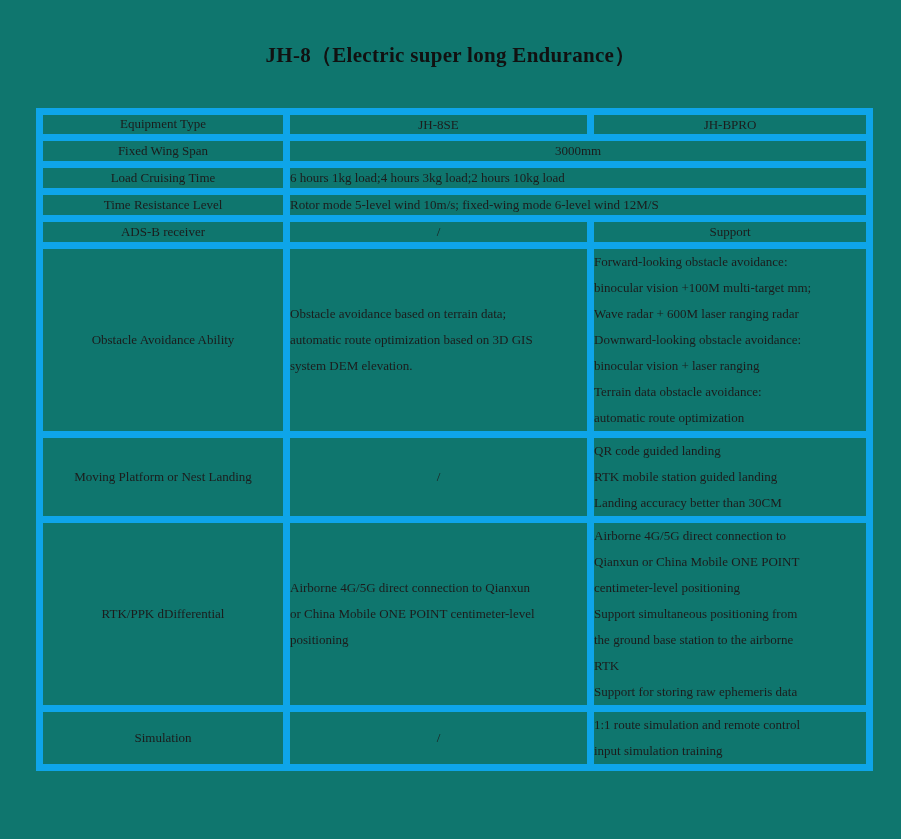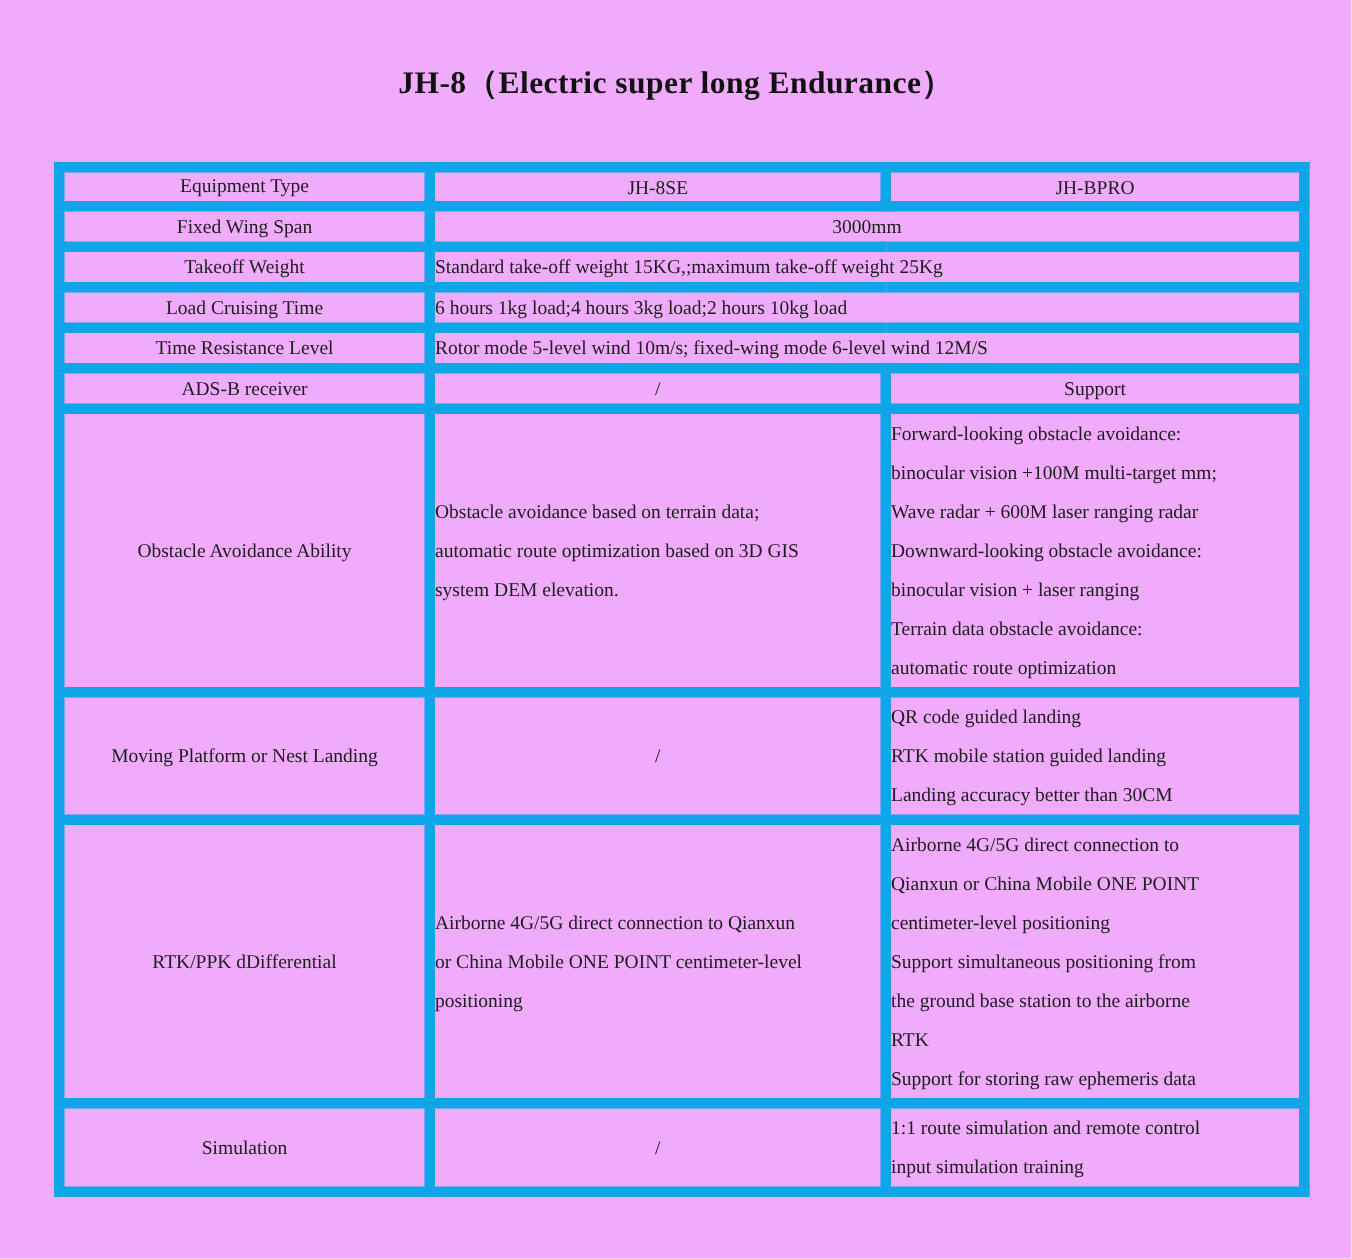--- a/index.html
+++ b/index.html
@@ -4,21 +4,21 @@
 <style>
   html, body {
     margin: 0;
     padding: 0;
     background: #ffffff;
   }
   .page {
     position: relative;
     width: 901px;
     height: 839px;
-    background: #f0abfc;
+    background: #0f766e;
     font-family: "Liberation Serif", serif;
     color: #1c1c1c;
     overflow: hidden;
   }
   .doc-title {
     position: absolute;
     top: 41px;
     left: 0;
     width: 100%;
     text-align: center;
@@ -89,24 +89,20 @@
       <td class="lbl">Equipment Type</td>
       <td class="ctr">JH-8SE</td>
       <td class="ctr">JH-BPRO</td>
     </tr>
 
     <tr class="h27">
       <td class="lbl">Fixed Wing Span</td>
       <td class="ctr" colspan="2">3000mm</td>
     </tr>
 
-    <tr class="h27">
-      <td class="lbl">Takeoff Weight</td>
-      <td class="lft" colspan="2" style="line-height:1.4;">Standard take-off weight 15KG,;maximum take-off weight 25Kg</td>
-    </tr>
 
     <tr class="h27">
       <td class="lbl">Load Cruising Time</td>
       <td class="lft" colspan="2" style="line-height:1.4;">6 hours 1kg load;4 hours 3kg load;2 hours 10kg load</td>
     </tr>
 
     <tr class="h27">
       <td class="lbl">Time Resistance Level</td>
       <td class="lft" colspan="2" style="line-height:1.4;margin-left:31px;">Rotor mode 5-level wind 10m/s; fixed-wing mode 6-level wind 12M/S</td>
     </tr>

